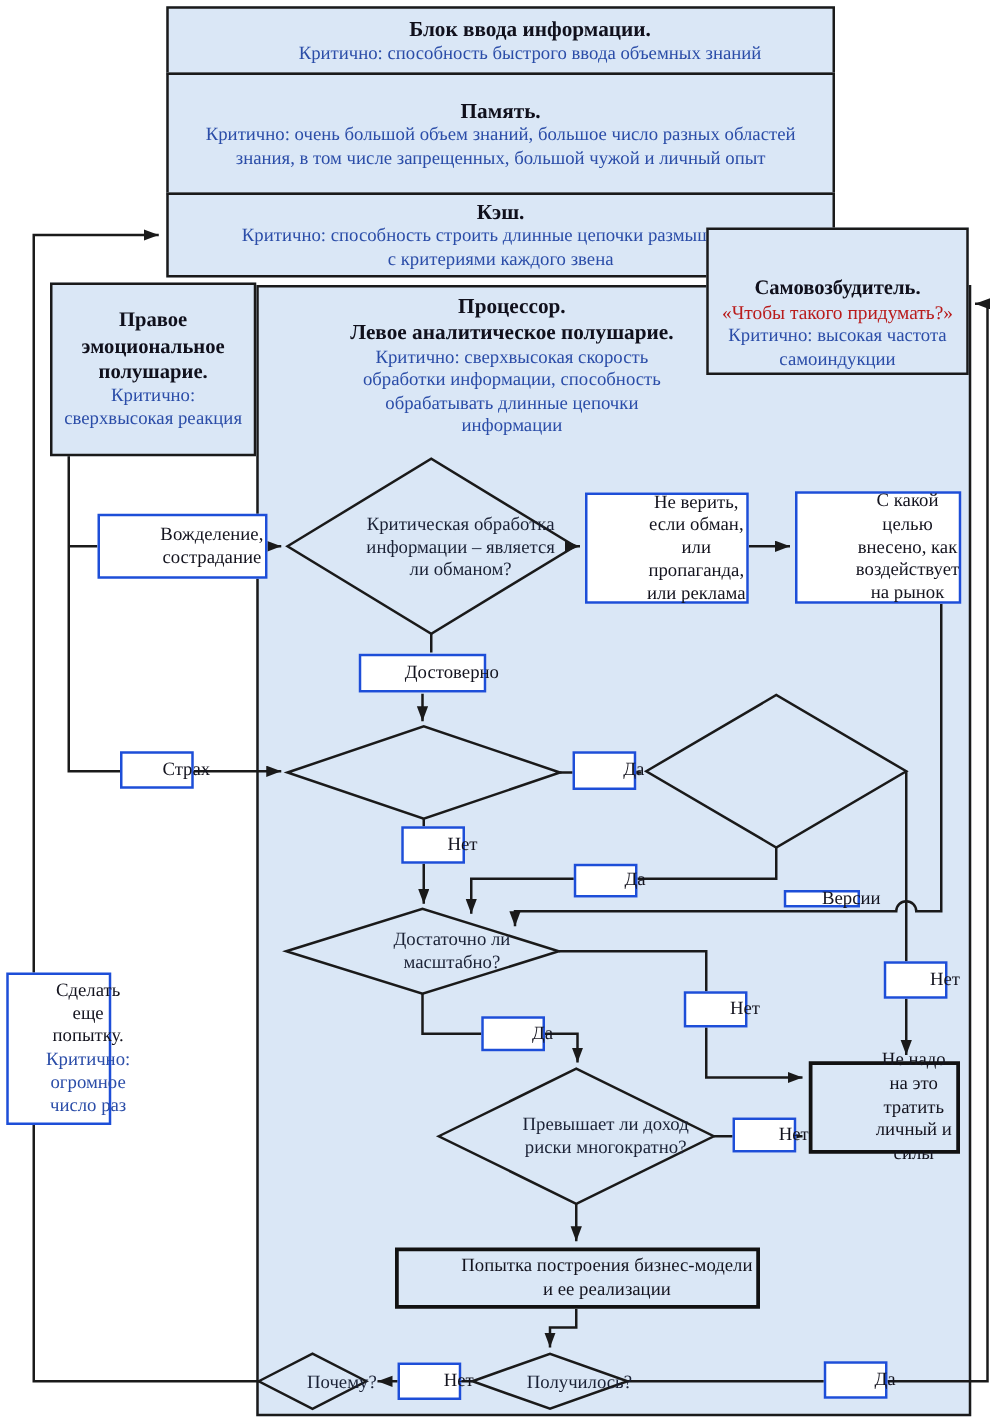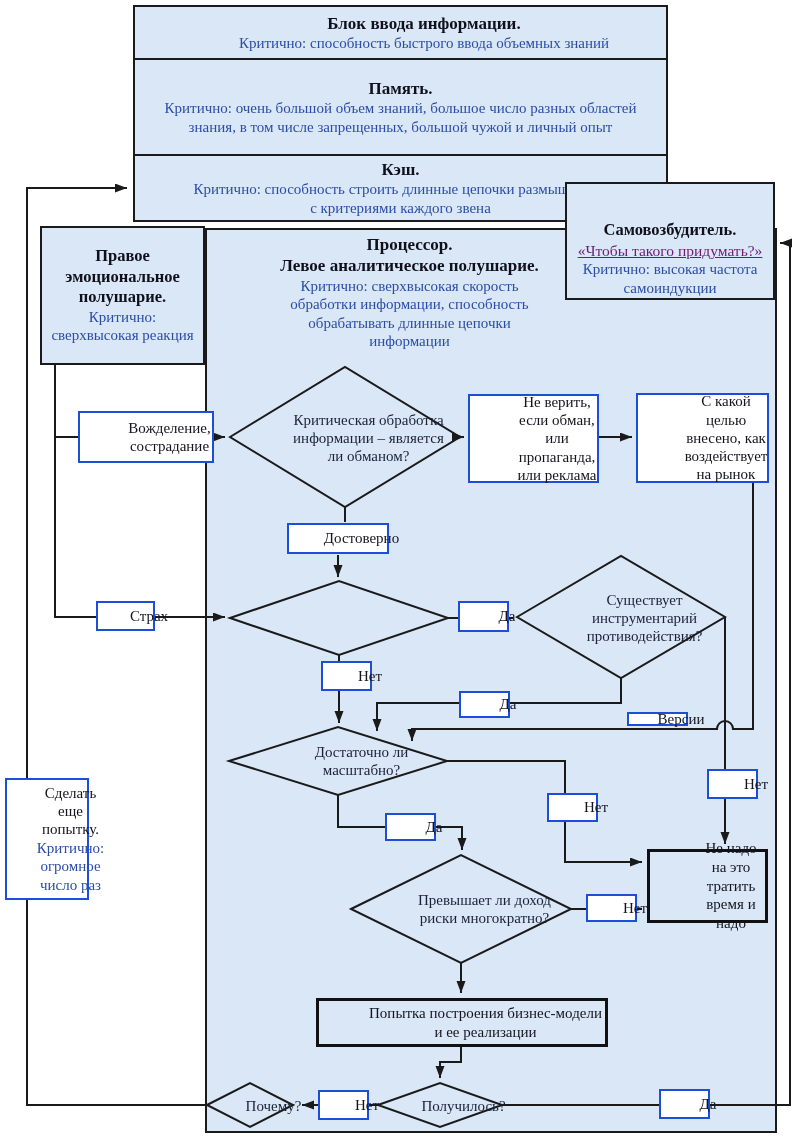--- a/index.html
+++ b/index.html
@@ -9,21 +9,21 @@
     color:#14141f;overflow:hidden;background:#ffffff;
   }
   .abs{position:absolute;box-sizing:border-box;padding-left:47px;}
   .bluebox{
     background:#dae7f6;border:2px solid #1a1a1a;
     display:flex;flex-direction:column;align-items:center;justify-content:center;
     text-align:center;z-index:1;
   }
   .title{font-weight:bold;font-size:17px;line-height:1.25;color:#10101c;}
   .crit{color:#2b4da8;font-size:15px;line-height:1.24;}
-  .plain{font-size:15px;line-height:1.24;color:#701a75;text-decoration:underline;}
+  .plain{font-size:15px;line-height:1.24;color:#b91c1c;}
   .node{
     background:#ffffff;border:2px solid #1d4ed8;
     display:flex;align-items:center;justify-content:center;text-align:center;
     font-size:15px;line-height:1.22;z-index:3;
   }
   .bignode{
     background:#dae7f6;border:3px solid #111111;
     display:flex;align-items:center;justify-content:center;text-align:center;
     font-size:15px;line-height:1.25;z-index:3;
   }
@@ -161,21 +161,21 @@
 
   <div class="abs node" style="left:385px;top:813px;width:31px;height:28px;">
     <span>Да</span>
   </div>
 
   <div class="abs node" style="left:586px;top:894px;width:37px;height:28px;">
     <span>Нет</span>
   </div>
 
   <div class="abs bignode" style="left:647px;top:849px;width:121px;height:74px;">
-    <span>Не надо на это тратить время и надо</span>
+    <span>Не надо на это тратить личный и силы</span>
   </div>
 
   <div class="abs bignode" style="left:316px;top:998px;width:292px;height:49px;">
     <span>Попытка построения бизнес-модели и ее реализации</span>
   </div>
 
   <div class="abs node" style="left:318px;top:1090px;width:36px;height:30px;">
     <span>Нет</span>
   </div>
 
@@ -184,23 +184,20 @@
   </div>
 
   <div class="abs node" style="left:5px;top:778px;width:84px;height:122px;flex-direction:column;">
     <div style="color:#14141f;">Сделать еще попытку.</div>
     <div class="crit">Критично: огромное число раз</div>
   </div>
 
   <div class="abs dlabel" style="left:245px;top:385px;width:200px;height:105px;">
     <span>Критическая обработка информации – является ли обманом?</span>
   </div>
-  <div class="abs dlabel" style="left:522px;top:575px;width:198px;height:85px;">
-    <span>Существует инструментарий противодействия?</span>
-  </div>
   <div class="abs dlabel" style="left:240px;top:733px;width:196px;height:55px;">
     <span>Достаточно ли масштабно?</span>
   </div>
   <div class="abs dlabel" style="left:361px;top:872px;width:200px;height:73px;">
     <span>Превышает ли доход риски многократно?</span>
   </div>
   <div class="abs dlabel" style="left:380px;top:1092px;width:120px;height:27px;">
     <span>Получилось?</span>
   </div>
   <div class="abs dlabel" style="left:210px;top:1092px;width:80px;height:27px;">

